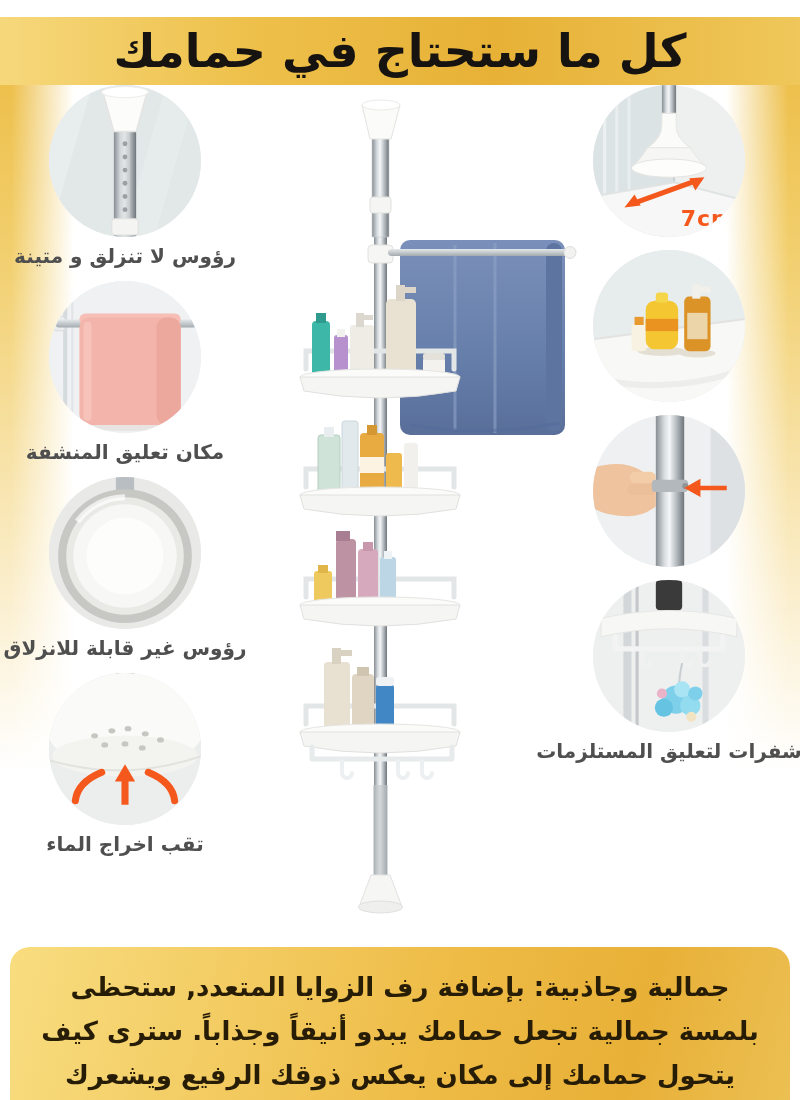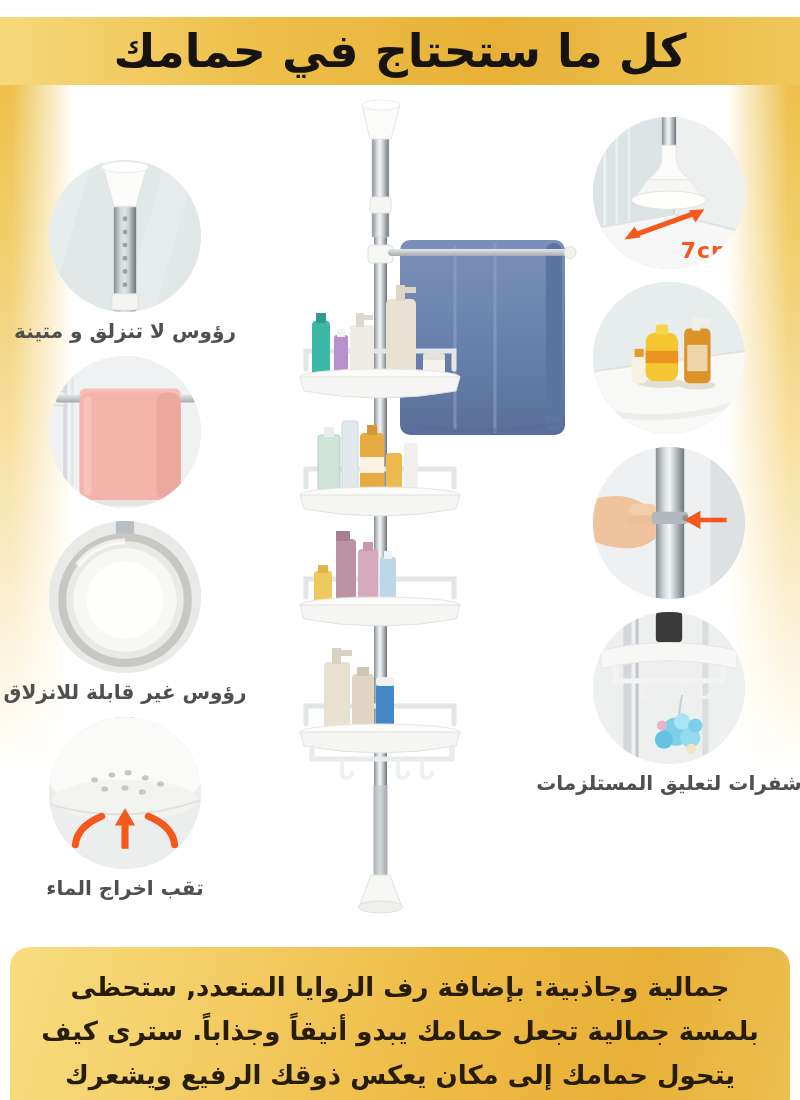--- a/index.html
+++ b/index.html
@@ -24,22 +24,22 @@
   }
   .banner{
     height:68px;flex:none;position:relative;z-index:2;
     background:linear-gradient(90deg,#f6d87c 0%,#eec14c 30%,#e7b136 62%,#efc75a 100%);
     display:flex;align-items:center;justify-content:center;
   }
   .banner h1{
     margin:0;font-size:46px;font-weight:bold;color:#161310;direction:rtl;line-height:1;
   }
   .main{flex:1;display:flex;position:relative;z-index:1;}
-  .col{display:flex;flex-direction:column;align-items:center;padding-top:32px;gap:13px;box-sizing:border-box;}
-  .col.left-col{width:250px;justify-content:center;}
+  .col{display:flex;flex-direction:column;align-items:center;gap:13px;box-sizing:border-box;}
+  .col.left-col{width:250px;}
   .col.right-col{width:220px;padding-right:42px;}
   .center-col{width:330px;position:relative;}
   .feature{display:flex;flex-direction:column;align-items:center;}
   .circle{
     width:152px;height:152px;border-radius:50%;overflow:hidden;position:relative;flex:none;
     background:#eef0f0;
   }
   .circle svg{display:block;width:100%;height:100%;}
   .feature .label{
     margin-top:7px;font-size:20px;font-weight:bold;color:#4f4f4f;
@@ -126,20 +126,21 @@
             <ellipse cx="80" cy="142" rx="54" ry="6" fill="#e7e4e2"></ellipse>
             <rect x="4" y="35" width="12" height="14" rx="3" fill="#eceeee" stroke="#d8dbdd"></rect>
             <rect x="6" y="38" width="140" height="8" rx="4" fill="url(#barGrad)"></rect>
             <rect x="30" y="32" width="100" height="12" rx="6" fill="#f6beb5"></rect>
             <rect x="30" y="36" width="100" height="106" rx="10" fill="#f3b4ab"></rect>
             <rect x="108" y="36" width="22" height="106" rx="10" fill="#edа89e" opacity="0"></rect>
             <rect x="106" y="36" width="24" height="106" rx="10" fill="#eda89e"></rect>
             <rect x="34" y="40" width="8" height="98" rx="4" fill="#f8c6be" opacity="0.8"></rect>
           </svg>
         </div>
+        <div class="label">مكان تعليق المنشفة</div>
       </div>
 
       <div class="feature">
         <div class="circle">
           <svg viewBox="0 0 150 150">
             <rect width="150" height="150" fill="#e9eae8"></rect>
             <rect x="66" width="18" height="20" fill="#b9bec2"></rect>
             <circle cx="75" cy="78" r="66" fill="#c7c8c4"></circle>
             <circle cx="75" cy="78" r="58" fill="#e9e9e6"></circle>
             <circle cx="75" cy="78" r="51" fill="#f7f7f5"></circle>

